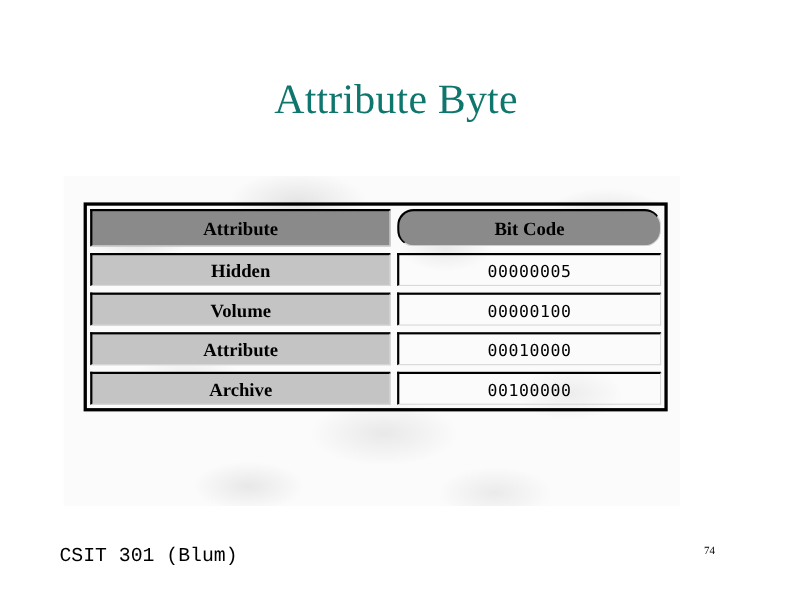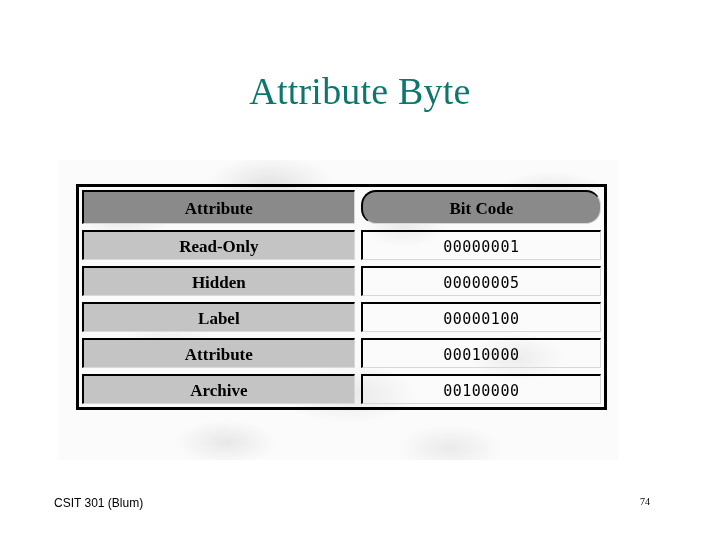--- a/index.html
+++ b/index.html
@@ -112,22 +112,22 @@
   }
 
   .col-attr { width: 282px; }
   .col-code { width: 249px; }
 
   
   .footer-left {
     position: absolute;
     left: 54px;
     top: 496px;
-    font-family: Liberation Sans, sans-serif;
-    font-size: 12px;
+    font-family: Liberation Mono, monospace;
+    font-size: 18px;
     color: #000000;
     white-space: nowrap;
   }
   .footer-page {
     position: absolute;
     left: 640px;
     top: 496px;
     font-family: "Liberation Serif", serif;
     font-size: 10px;
     color: #000000;
@@ -144,41 +144,33 @@
     <tbody>
       <tr>
         <td class="col-attr">
           <div class="cellbox head">Attribute</div>
         </td>
         <td class="col-code">
           <div class="cellbox head code">Bit Code</div>
         </td>
       </tr>
 
-      <tr>
-        <td class="col-attr">
-          <div class="cellbox attr">Read-Only</div>
-        </td>
-        <td class="col-code">
-          <div class="cellbox code">00000001</div>
-        </td>
-      </tr>
 
       <tr>
         <td class="col-attr">
           <div class="cellbox attr">Hidden</div>
         </td>
         <td class="col-code">
           <div class="cellbox code">00000005</div>
         </td>
       </tr>
 
       <tr>
         <td class="col-attr">
-          <div class="cellbox attr">Label</div>
+          <div class="cellbox attr">Volume</div>
         </td>
         <td class="col-code">
           <div class="cellbox code">00000100</div>
         </td>
       </tr>
 
 
       <tr>
         <td class="col-attr">
           <div class="cellbox attr">Attribute</div>

